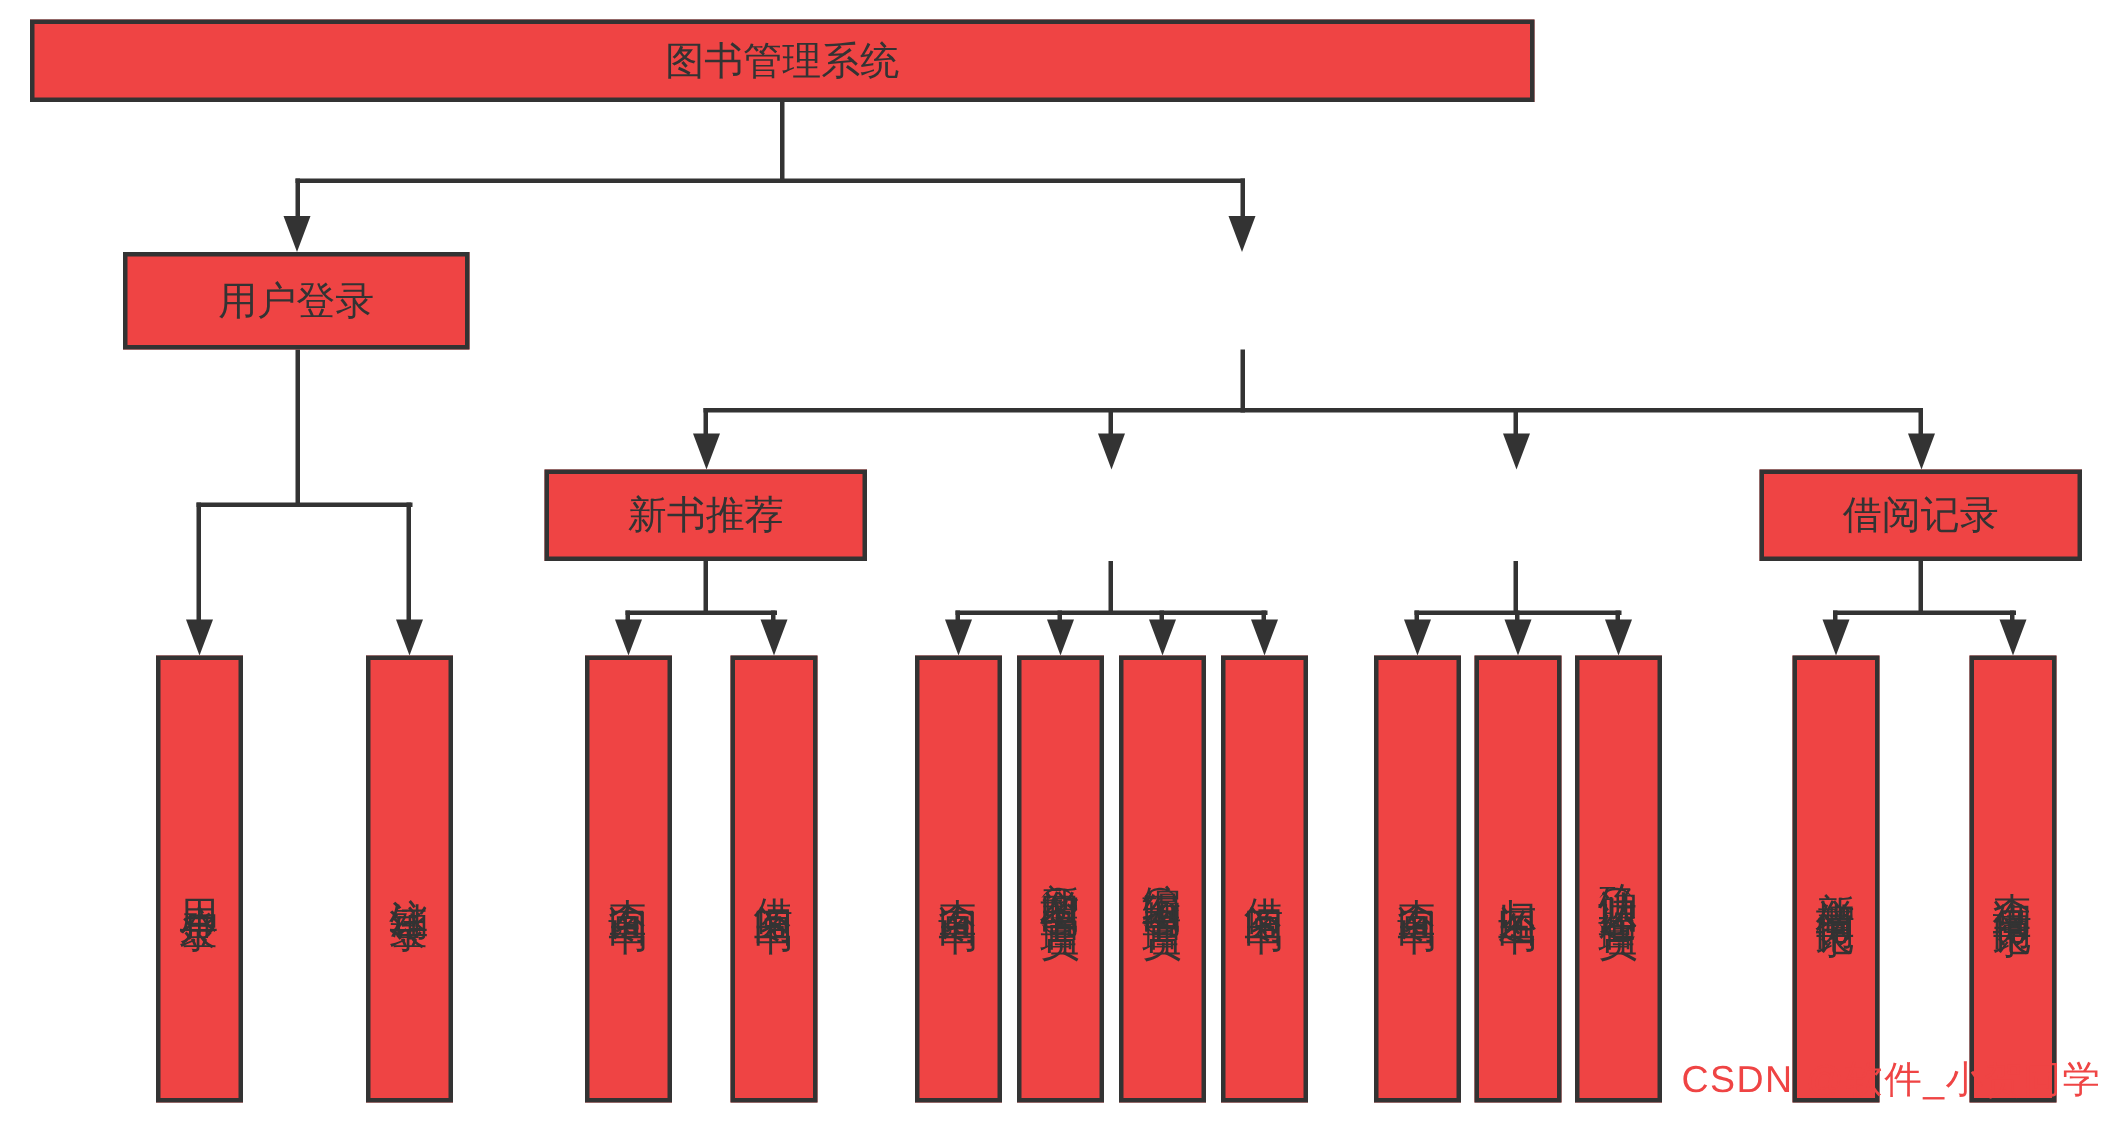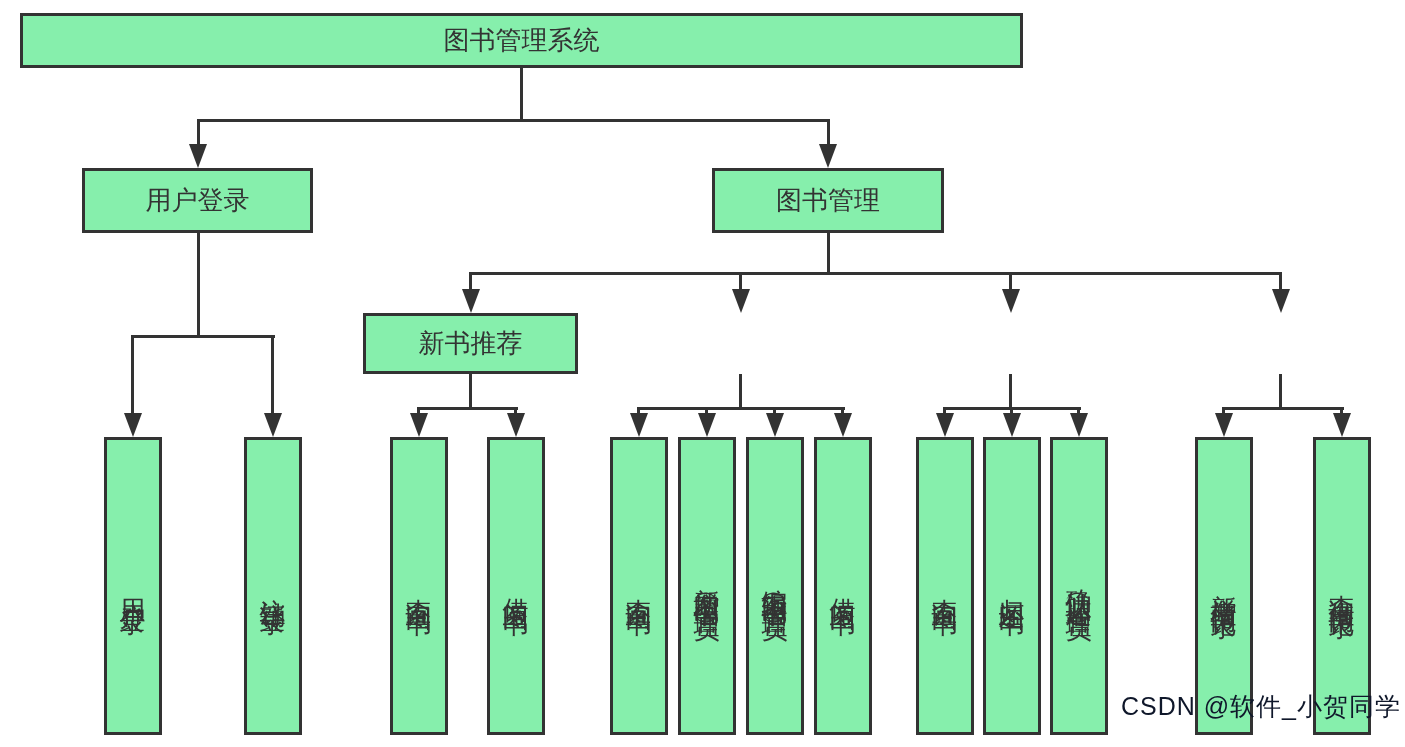--- a/index.html
+++ b/index.html
@@ -16,38 +16,38 @@
   .arr{
     position:absolute;width:0;height:0;
     border-left:9px solid transparent;
     border-right:9px solid transparent;
     border-top:24px solid #333333;
   }
   
   .node{
     position:absolute;
     box-sizing:border-box;
-    background:#86efac;
+    background:#ef4444;
     border:3px solid #333333;
     display:flex;align-items:center;justify-content:center;
     font-size:26px;color:#333333;
     white-space:nowrap;
   }
   .vnode span{
     writing-mode:vertical-rl;
     text-orientation:mixed;
     letter-spacing:4px;
     line-height:1;
     white-space:nowrap;
   }
   .watermark{
     position:absolute;
-    right:4px;bottom:24px;
+    right:4px;bottom:11px;
     font-size:25px;
-    color:#0f172a;
+    color:#ef4444;
     letter-spacing:1px;
     z-index:10;
   }
 </style>
 </head>
 <body>
 
 <div class="canvas">
 
   <div class="vline" style="left:520px;top:68px;height:54px"></div>
@@ -109,26 +109,26 @@
   <div class="arr" style="left:1215px;top:413px"></div>
   <div class="arr" style="left:1333px;top:413px"></div>
 
   <div class="node" style="left:20px;top:13px;width:1003px;height:55px">
     <span>图书管理系统</span>
   </div>
 
   <div class="node" style="left:82px;top:168px;width:231px;height:65px">
     <span>用户登录</span>
   </div>
-  <div class="node" style="left:712px;top:168px;width:232px;height:65px">
-    <span>图书管理</span>
-  </div>
 
   <div class="node" style="left:363px;top:313px;width:215px;height:61px">
     <span>新书推荐</span>
+  </div>
+  <div class="node" style="left:1173px;top:313px;width:215px;height:61px">
+    <span>借阅记录</span>
   </div>
 
   <div class="node vnode" style="left:104px;top:437px;width:58px;height:298px">
     <span>用户登录</span>
   </div>
   <div class="node vnode" style="left:244px;top:437px;width:58px;height:298px">
     <span>注销登录</span>
   </div>
 
   <div class="node vnode" style="left:390px;top:437px;width:58px;height:298px">

